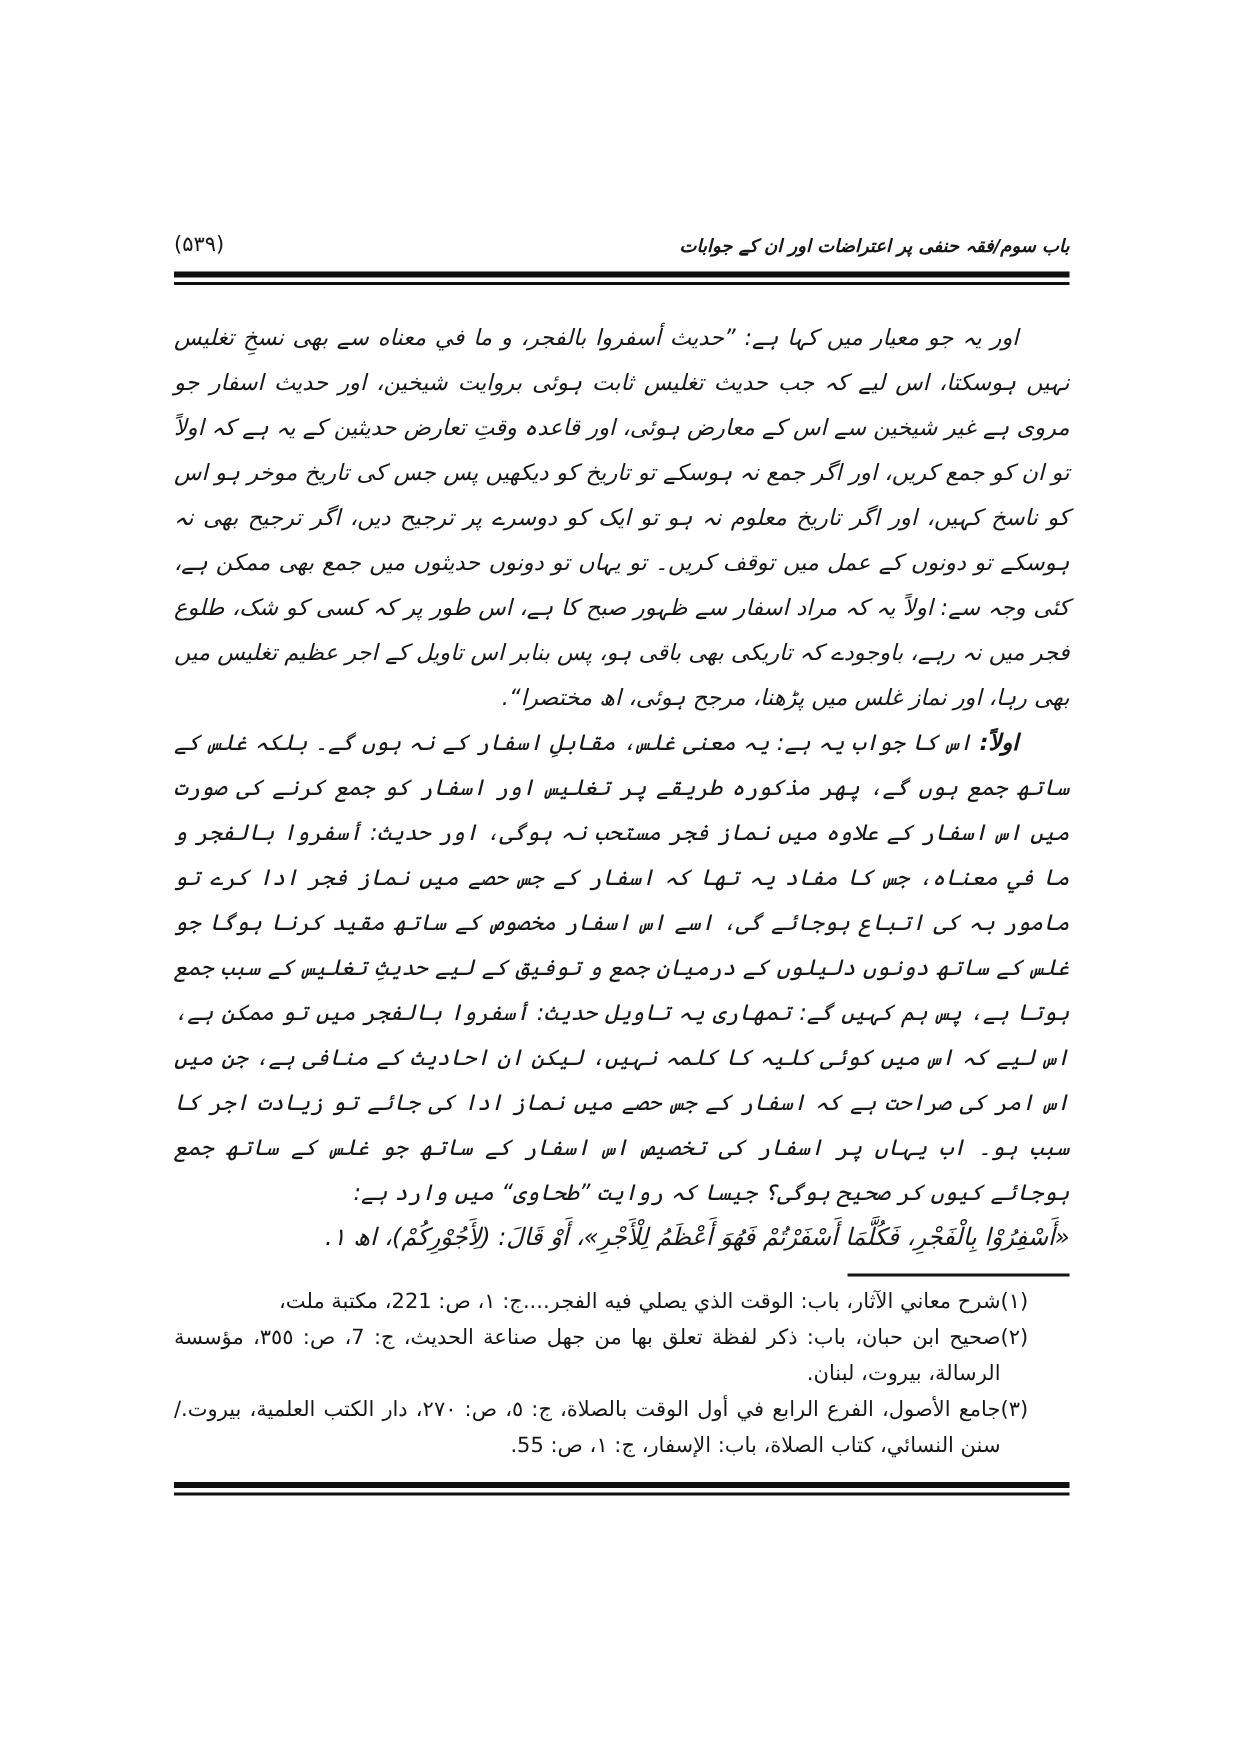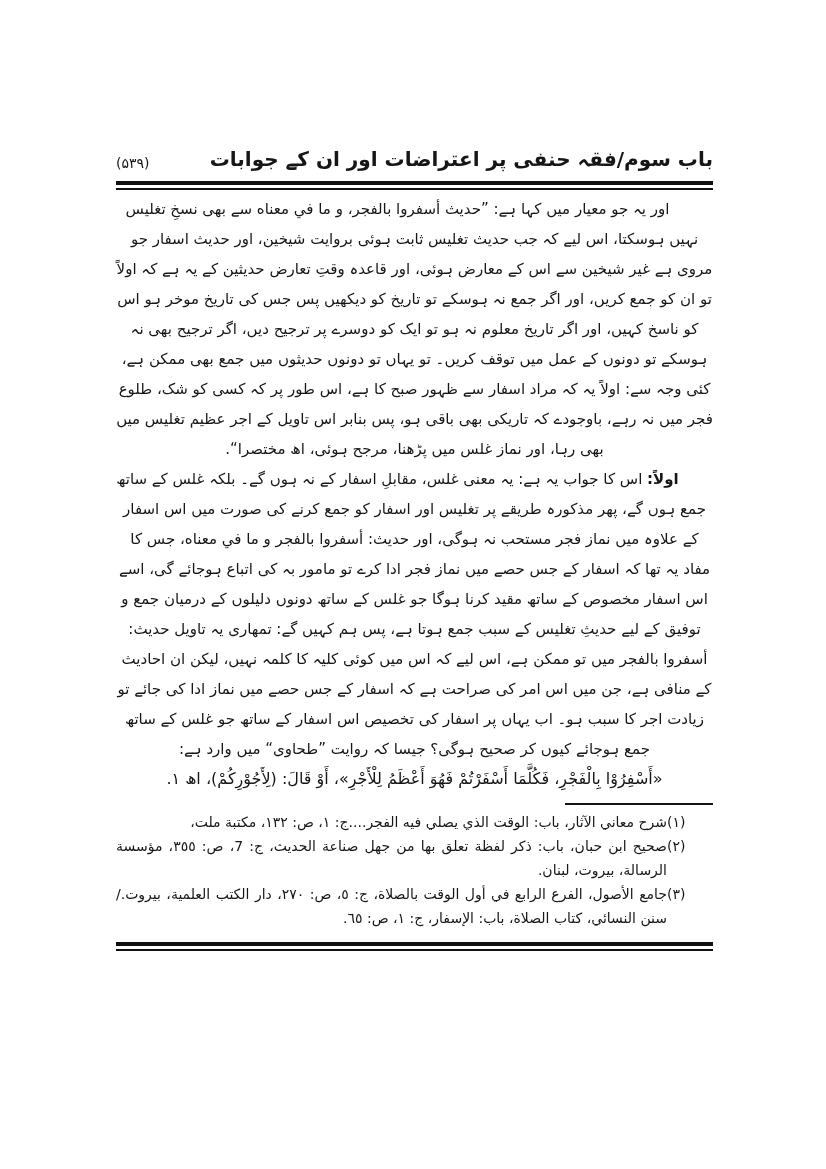--- a/index.html
+++ b/index.html
@@ -24,48 +24,50 @@
   
   .header {
     padding-top: 122px;
     display: flex;
     flex-direction: row;           
     justify-content: space-between;
     align-items: flex-end;
   }
   .chapter-title {
     font-weight: bold;
-    font-size: 20px;
+    font-size: 12px;
     letter-spacing: 0.2px;
     white-space: nowrap;
+    font-style: italic;
   }
   .page-number {
     font-size: 14px;
     direction: ltr;
     margin-top: 33px;
   }
   
   .rule-double {
     height: 3px;
     border-top: 4px solid #101010;
     border-bottom: 2px solid #101010;
     margin-top: 10px;
   }
   .rule-double.bottom {
     margin-top: 12px;
   }
   
   .body-text {
-    margin-top: 4px;
+    margin-top: 20px;
     direction: rtl;
     text-align: justify;
     font-size: 15px;
     line-height: 30px;
+    font-style: italic;
   }
-  .body-text p { margin: 0; text-align: center; }
+  .body-text p { margin: 0; }
   .para.first-indent { text-indent: 34px; }
   .lead-word { font-weight: bold; }
   .quote {
     text-align: right;
     font-size: 16px;
     line-height: 30px;
   }
   .quote.inset { padding-right: 50px; }
   .intro-line {
     text-align: right;
@@ -122,28 +124,28 @@
 
 
 
     </div>
 
     <div class="fn-sep"></div>
 
     <div class="footnotes">
       <div class="fn">
         <span class="fn-num">(۱)</span>
-        <span class="fn-text">شرح معاني الآثار، باب: الوقت الذي يصلي فيه الفجر....ج: ١، ص: ١٣٢، مكتبة ملت،</span>
+        <span class="fn-text">شرح معاني الآثار، باب: الوقت الذي يصلي فيه الفجر....ج: ١، ص: 221، مكتبة ملت،</span>
       </div>
       <div class="fn">
         <span class="fn-num">(۲)</span>
         <span class="fn-text">صحيح ابن حبان، باب: ذكر لفظة تعلق بها من جهل صناعة الحديث، ج: 7، ص: ٣٥٥، مؤسسة الرسالة، بيروت، لبنان.</span>
       </div>
       <div class="fn">
         <span class="fn-num">(۳)</span>
-        <span class="fn-text">جامع الأصول، الفرع الرابع في أول الوقت بالصلاة، ج: ٥، ص: ٢٧٠، دار الكتب العلمية، بيروت./ سنن النسائي، كتاب الصلاة، باب: الإسفار، ج: ١، ص: ٦٥.</span>
+        <span class="fn-text">جامع الأصول، الفرع الرابع في أول الوقت بالصلاة، ج: ٥، ص: ٢٧٠، دار الكتب العلمية، بيروت./ سنن النسائي، كتاب الصلاة، باب: الإسفار، ج: ١، ص: 55.</span>
       </div>
     </div>
 
     <div class="rule-double bottom"></div>
 
   </div>
 </div>
 
 </body></html>

